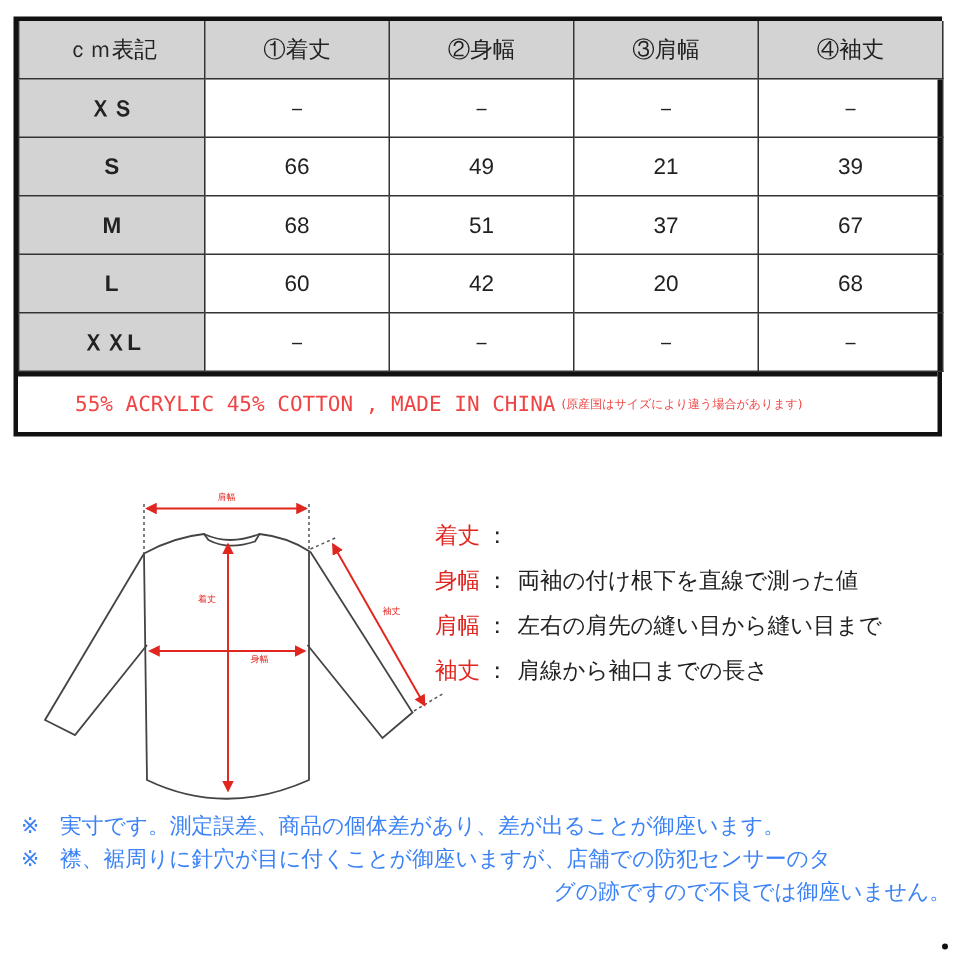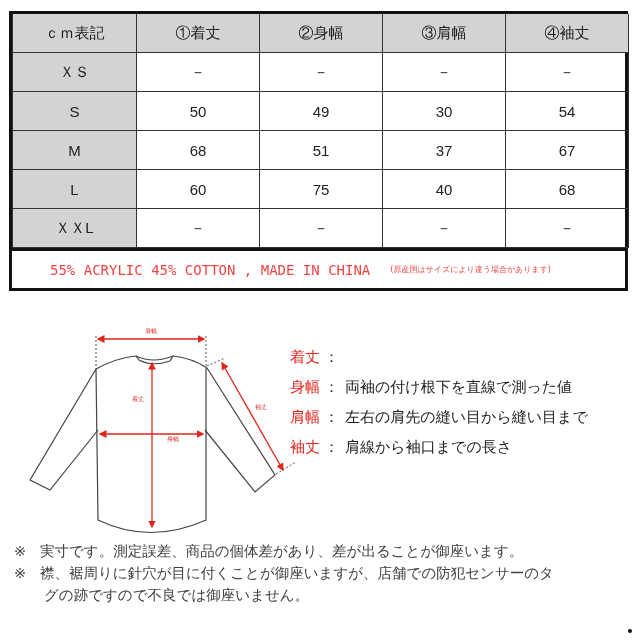--- a/index.html
+++ b/index.html
@@ -1,34 +1,34 @@
 <!DOCTYPE html>
 <html><head>
 <meta charset="utf-8">
 <style>
   html, body { margin:0; padding:0; background:#ffffff; }
   body { width:640px; height:640px; position:relative; overflow:hidden; font-family:"DejaVu Sans", sans-serif; }
   .size-table { position:absolute; left:9px; top:11px; width:619px; border:3px solid #111; box-sizing:border-box; }
   table { border-collapse:collapse; width:100%; table-layout:fixed; }
   td, th { border:1px solid #333; height:38px; text-align:center; font-size:15px; color:#222; font-weight:normal; padding:0; font-family:"Liberation Sans", sans-serif; }
   th { background:#d3d3d3; }
-  td.size { background:#d3d3d3; }
+  td.size { background:#d3d3d3;font-weight:bold; }
   col.c0 { width:124px; } col.c1, col.c2, col.c3, col.c4 { width:123px; }
   tr:first-child th { border-top:none; }
   .fabric { border-top:3px solid #111; height:37px; display:flex; align-items:center; padding-left:38px; font-family:"DejaVu Sans Mono", monospace; font-size:14px; color:#ef4444; letter-spacing:0px; }
-  .fabric .note { font-family:"DejaVu Sans", sans-serif; font-size:8px; margin-left:20px; }
+  .fabric .note { font-family:"DejaVu Sans", sans-serif; font-size:8px; margin-left:4px; }
   .diagram { position:absolute; left:0; top:326px; width:300px; height:210px; }
   .legend { position:absolute; left:290px; top:342px; }
   .legend-row { height:30px; font-size:15px; color:#222; display:flex; align-items:center; }
   .legend-row .term { color:#e0261f; }
   .legend-row .colon { margin:0 6px 0 4px; }
-  .notes { position:absolute; left:14px; top:540px; width:620px; color:#404040; font-size:14.5px; line-height:22px; }
+  .notes { position:absolute; left:14px; top:540px; width:620px; color:#3b82f6; font-size:14.5px; line-height:22px; }
   .notes .line { white-space:nowrap; }
   .notes .mark { display:inline-block; width:26px; }
-  .notes .indent { padding-left:30px; }
+  .notes .indent { padding-left:30px;text-align:right; }
   .dot { position:absolute; left:628px; top:629px; width:4px; height:4px; border-radius:50%; background:#111; }
 </style>
 </head>
 <body>
 
 <div class="size-table">
   <table>
     <colgroup>
         <col class="c0">
         <col class="c1">
@@ -46,37 +46,37 @@
     </tr>
     <tr>
       <td class="size">ＸＳ</td>
       <td>－</td>
       <td>－</td>
       <td>－</td>
       <td>－</td>
     </tr>
     <tr>
       <td class="size">S</td>
-      <td>50</td>
+      <td>66</td>
       <td>49</td>
-      <td>30</td>
-      <td>54</td>
+      <td>21</td>
+      <td>39</td>
     </tr>
     <tr>
       <td class="size">M</td>
       <td>68</td>
       <td>51</td>
       <td>37</td>
       <td>67</td>
     </tr>
     <tr>
       <td class="size">L</td>
       <td>60</td>
-      <td>75</td>
-      <td>40</td>
+      <td>42</td>
+      <td>20</td>
       <td>68</td>
     </tr>
     <tr>
       <td class="size">ＸＸL</td>
       <td>－</td>
       <td>－</td>
       <td>－</td>
       <td>－</td>
     </tr>
   </tbody>

